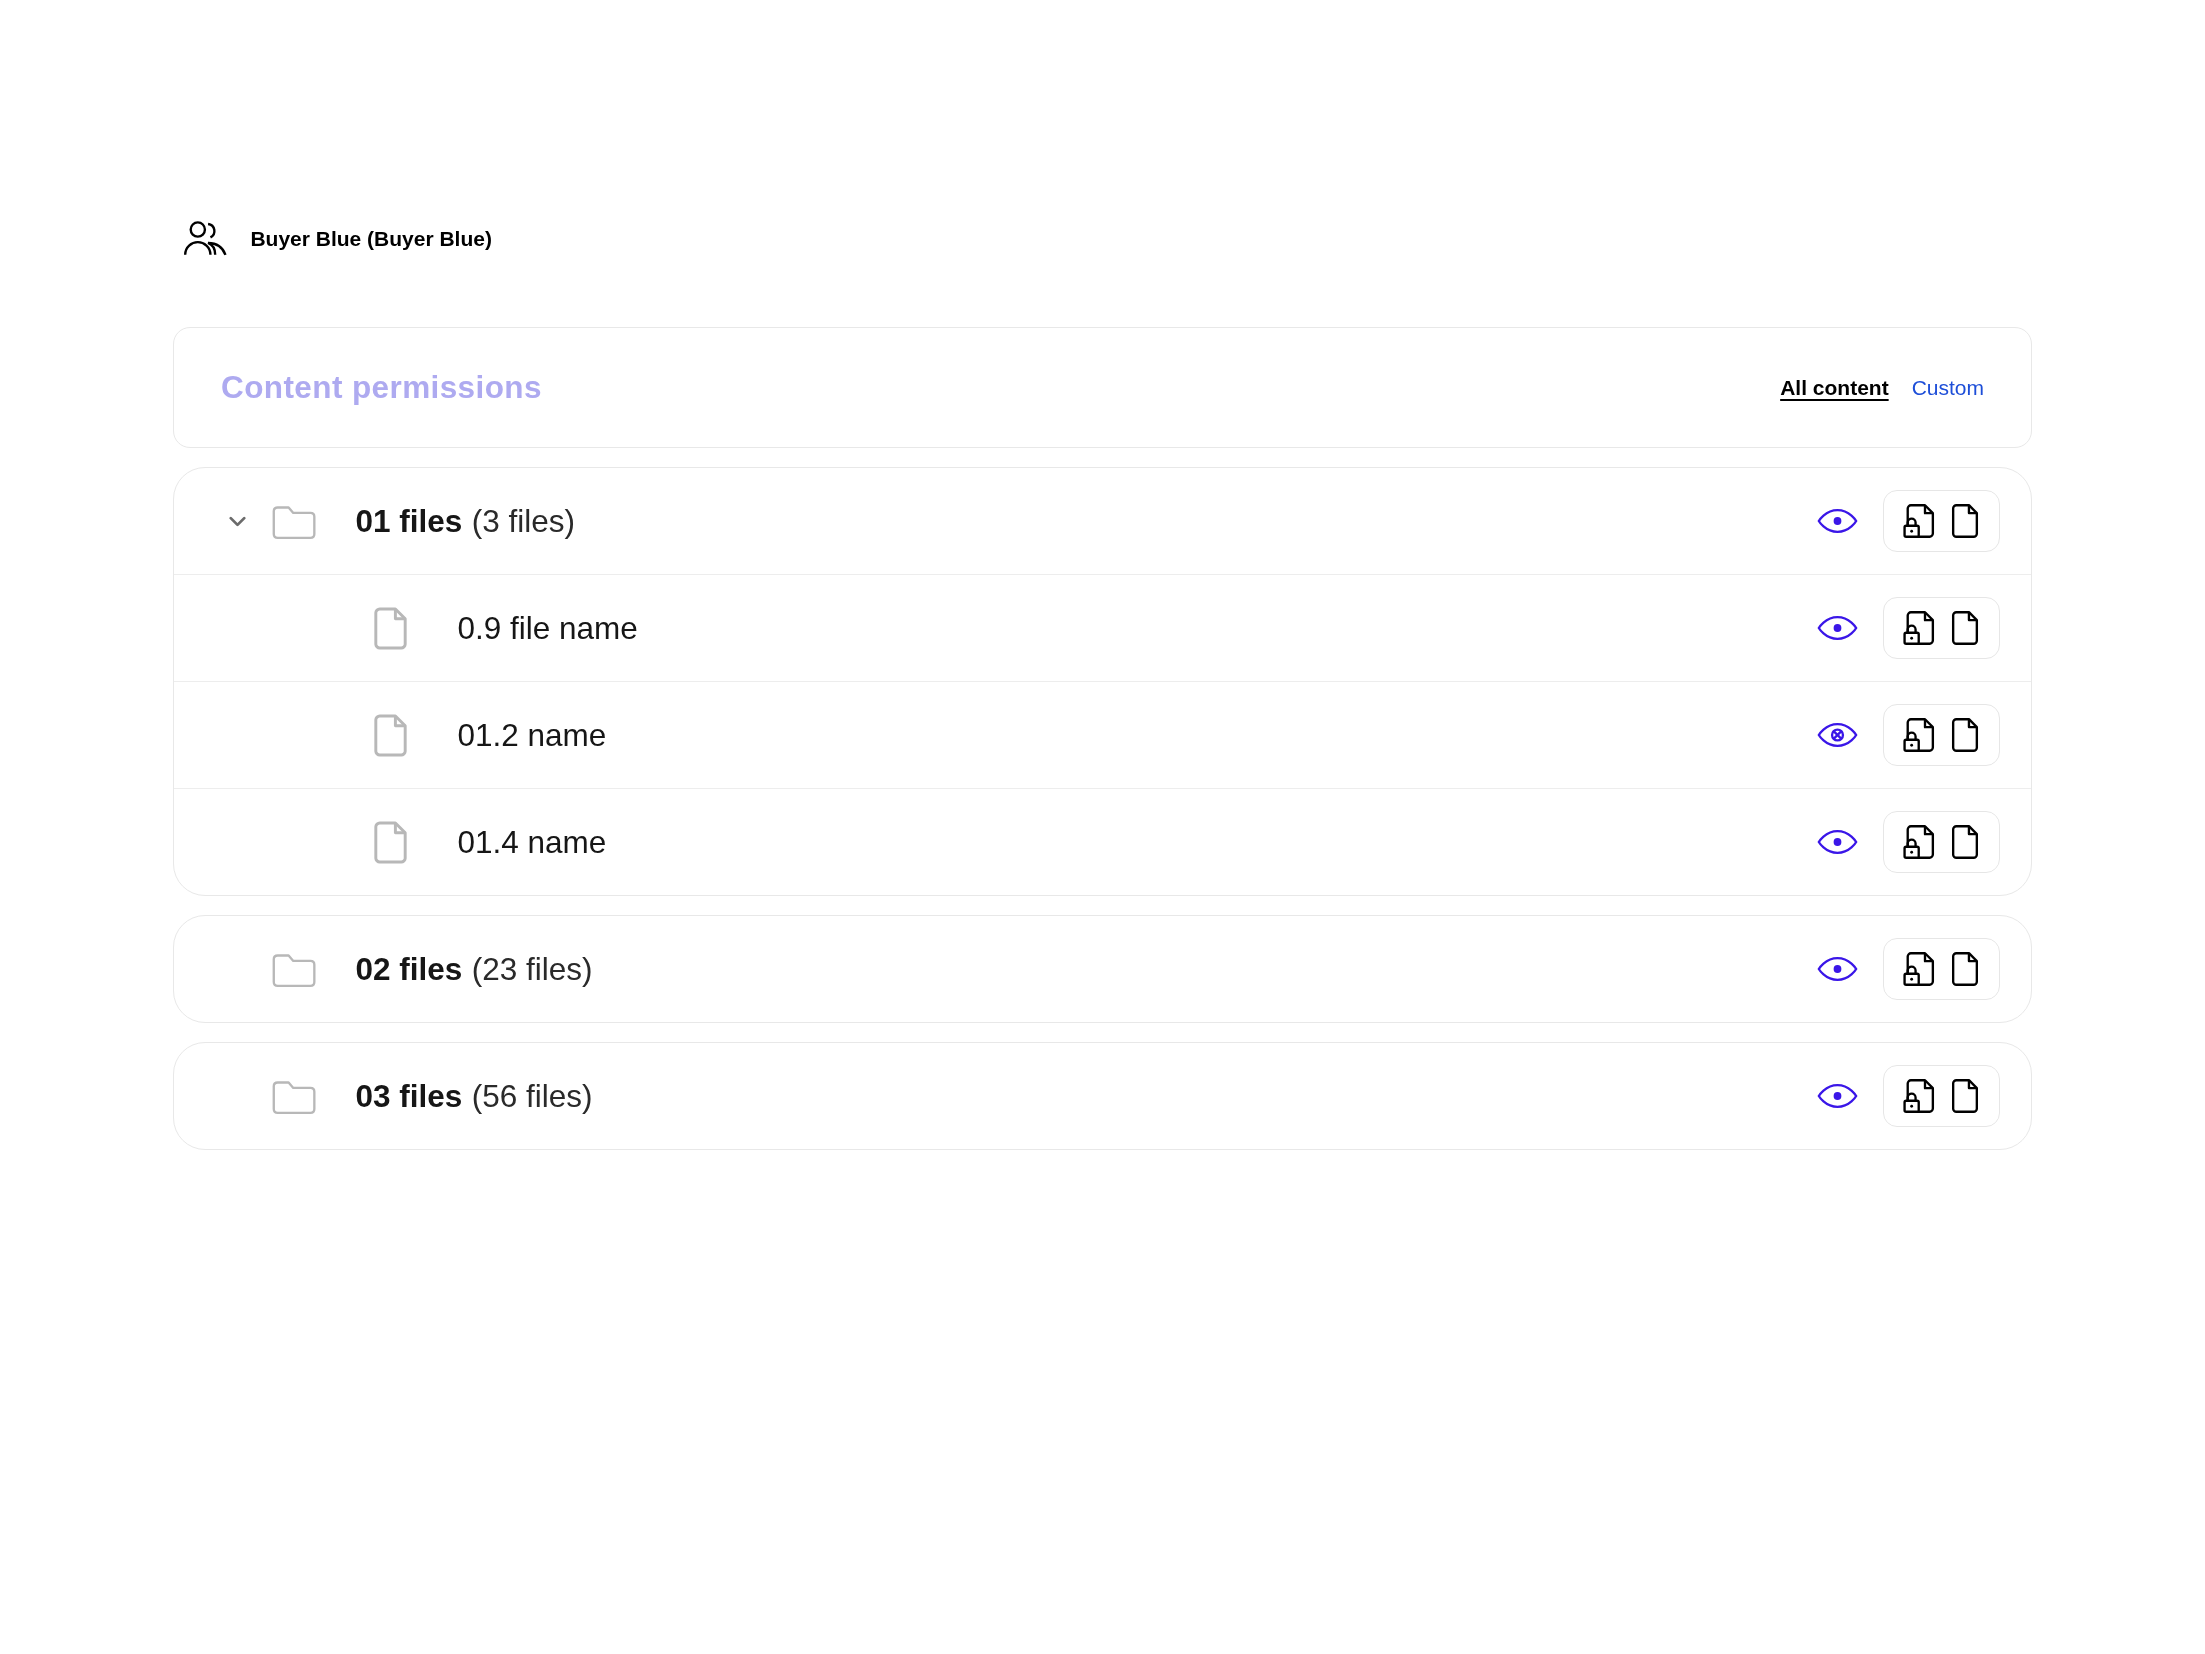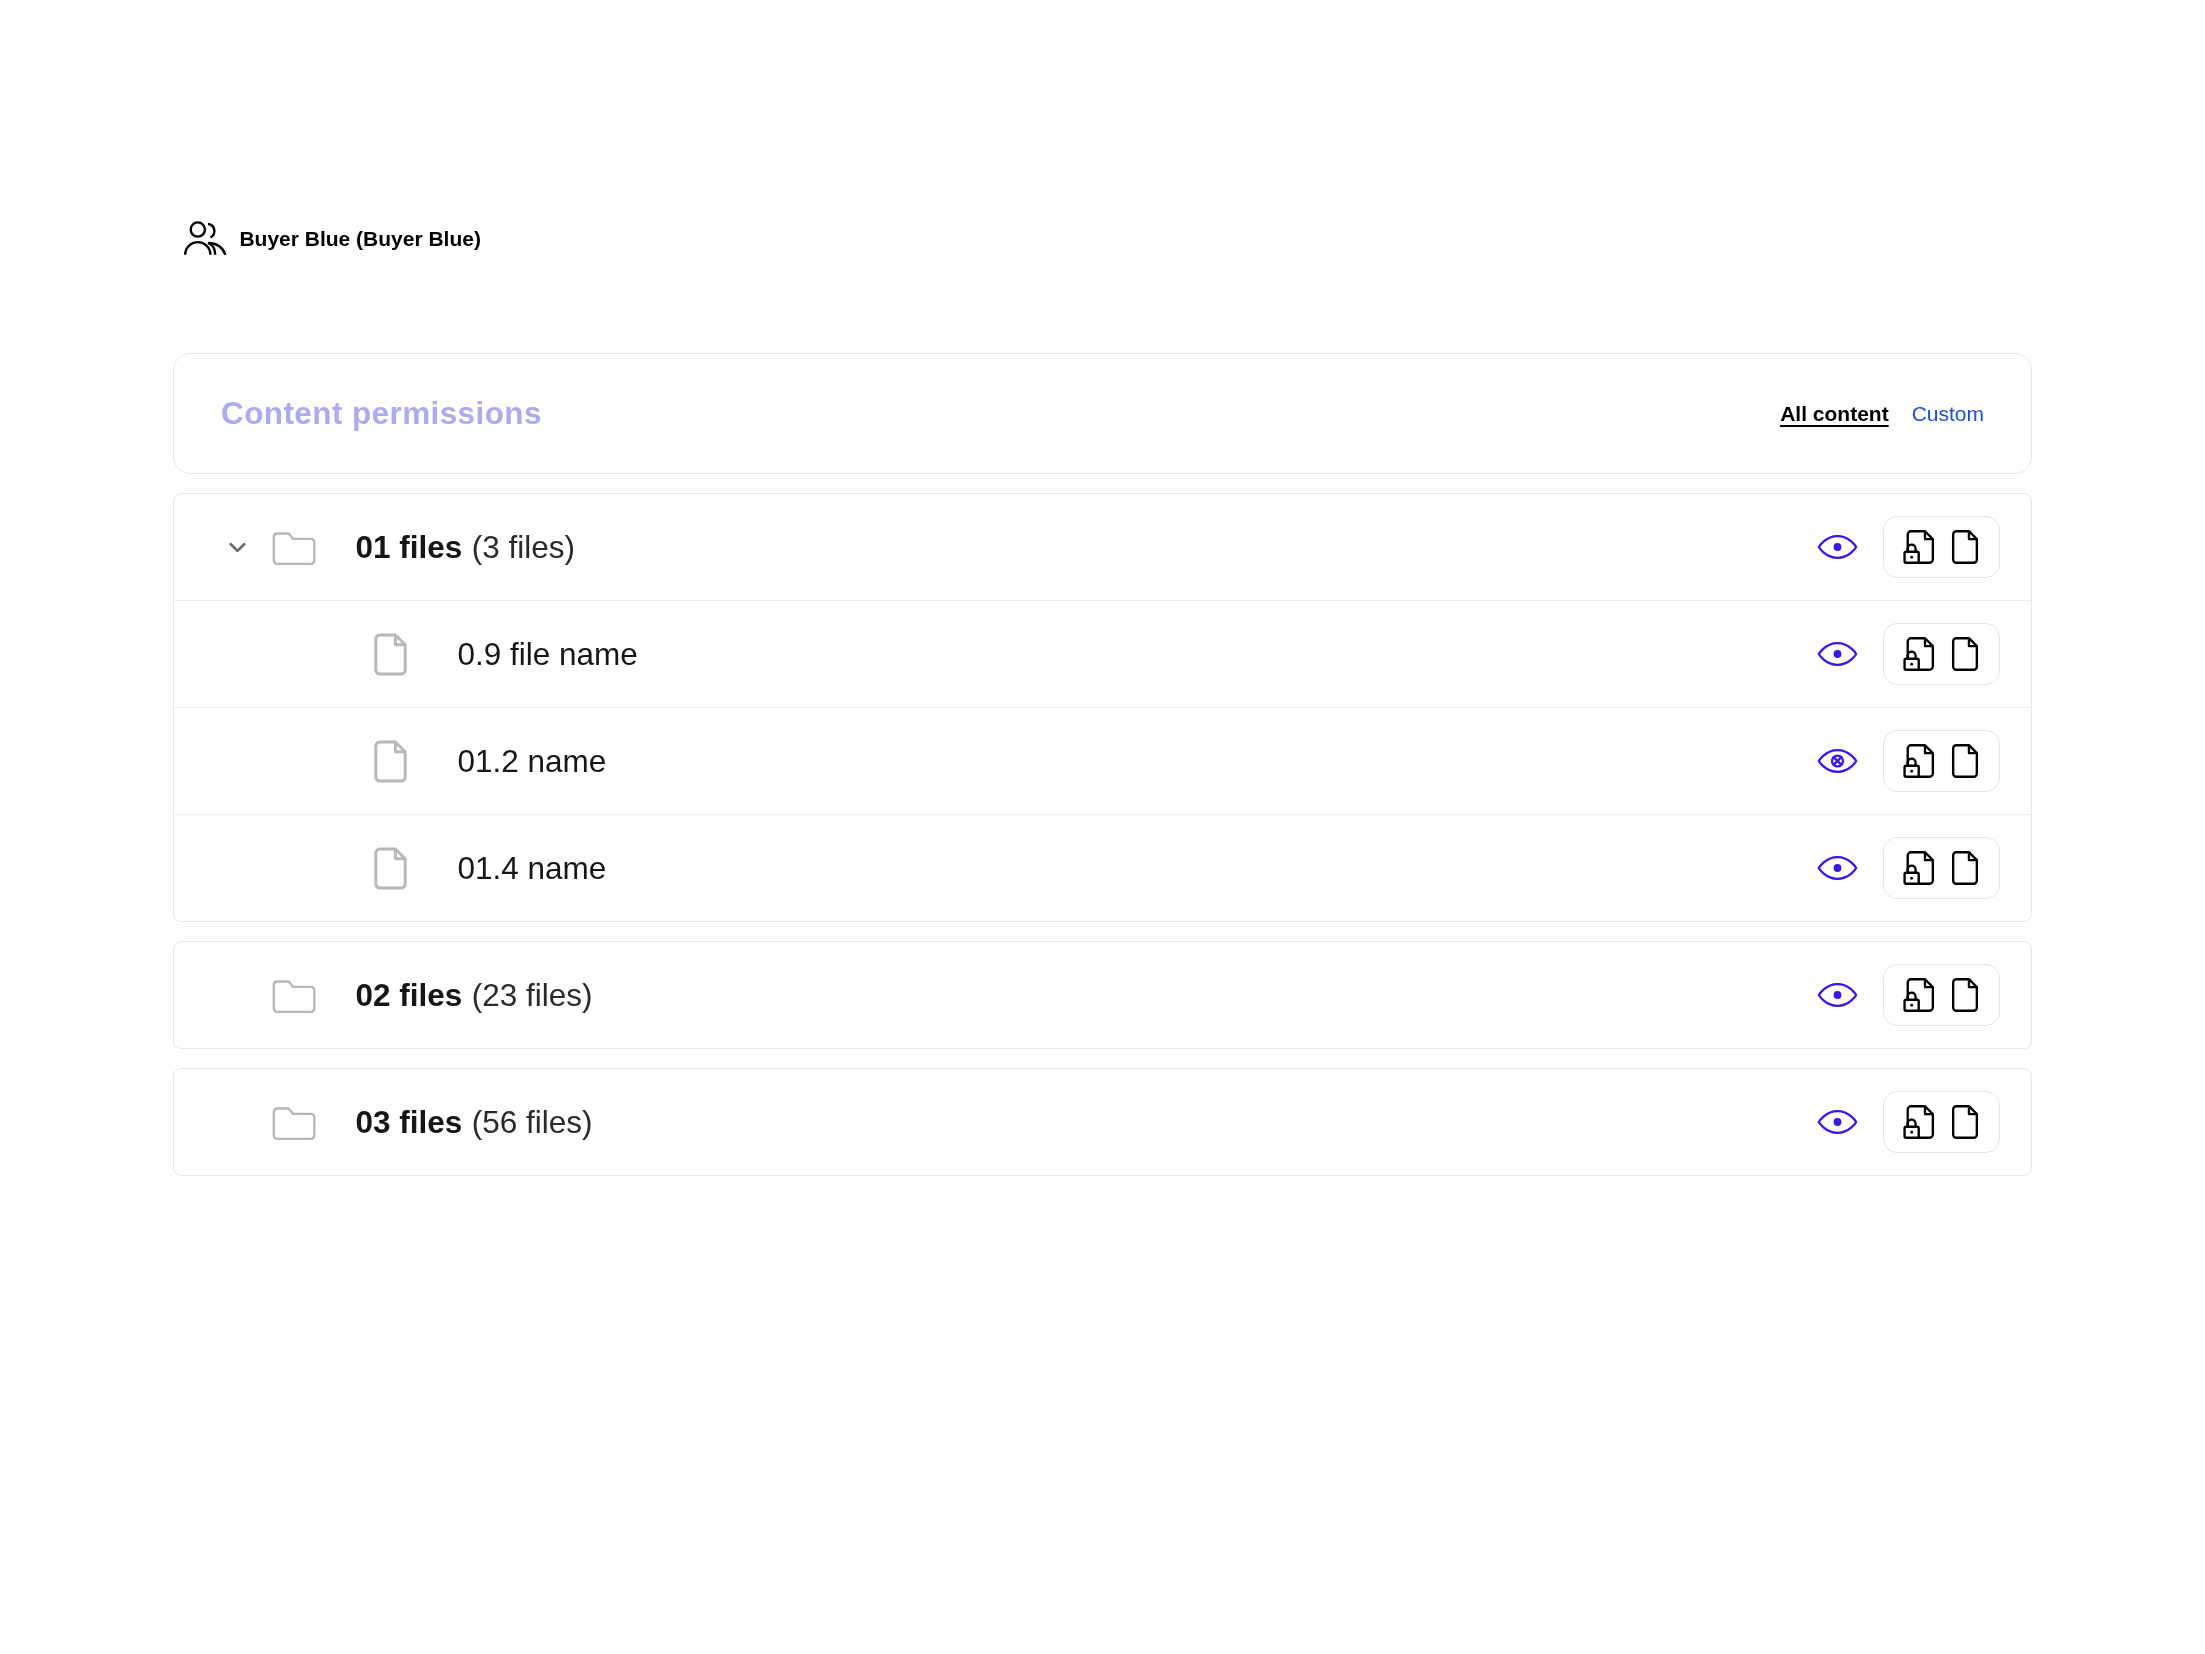--- a/index.html
+++ b/index.html
@@ -11,22 +11,22 @@
     padding: 0;
   }
   .canvas {
     padding: 220px 173px 0 173px;
   }
 
   
   .user-row {
     display: flex;
     align-items: center;
-    gap: 8px;
-    margin-bottom: 95px;
+    gap: 19px;
+    margin-bottom: 69px;
     margin-left: 9.4px;
     text-align: center;
   }
   .user-row svg { display: block; }
   .user-label {
     font-size: 21px;
     font-weight: 600;
     color: #000;
   }
 
@@ -59,21 +59,21 @@
   .tab.active {
     color: #000;
     font-weight: 700;
     text-decoration: underline;
     text-underline-offset: 3.9px;
   }
 
   
   .tree-card {
     border: 1.6px solid #e8e8e8;
-    border-radius: 8px;
+    border-radius: 32px;
     margin-bottom: 19px;
     overflow: hidden;
   }
   .row {
     display: flex;
     align-items: center;
     padding: 22px 31.5px 22px 31.5px;
     min-height: 94px;
     position: relative;
   }

